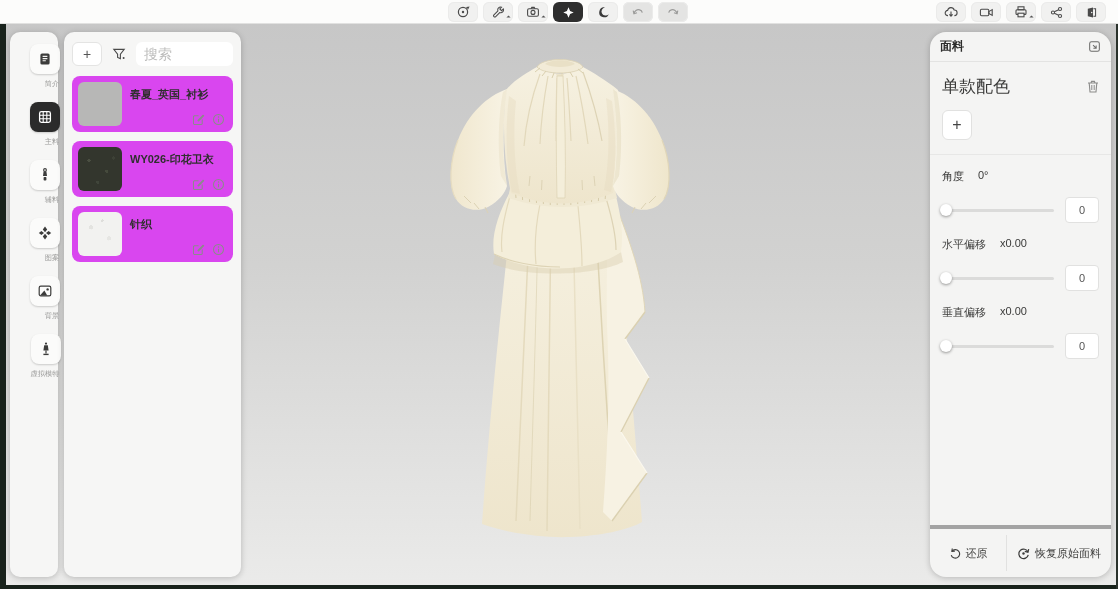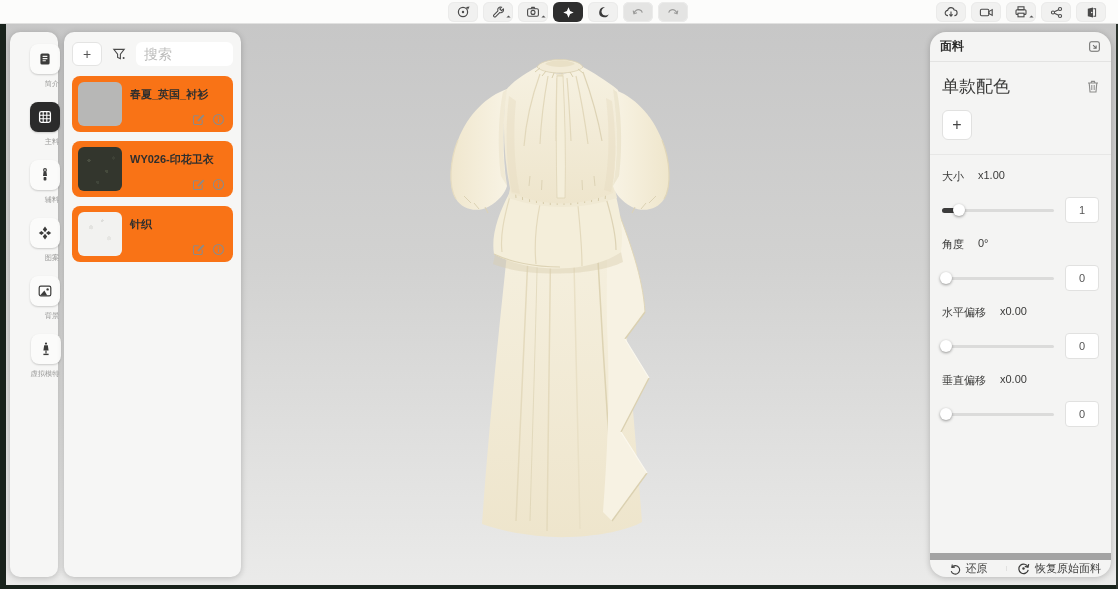--- a/index.html
+++ b/index.html
@@ -43,21 +43,21 @@
   .library { position:absolute; left:64px; top:32px; width:177px; height:545px;
     background:#f6f6f5; border-radius:10px; box-shadow:0 1px 6px rgba(0,0,0,.22); z-index:10; }
   .lib-head { display:flex; align-items:center; gap:6px; padding:10px 8px 10px 8px; }
   .btn-plus { width:30px; height:24px; background:#fff; border:1px solid #e4e4e3; border-radius:6px;
     display:flex; align-items:center; justify-content:center; font-size:14px; color:#555; cursor:pointer; }
   .btn-filter { width:22px; height:24px; display:flex; align-items:center; justify-content:center; cursor:pointer; }
   .search { flex:1; height:24px; background:#fff; border:none; border-radius:6px;
     font-size:14px; padding:0 8px; color:#444; outline:none; min-width:0;
     font-family:"Liberation Sans","DejaVu Sans",sans-serif; }
   .search::placeholder { color:#bdbdbc; }
-  .card { position:relative; margin:0 8px 9px 8px; height:56px; background:#f97316; border-radius:8px; cursor:pointer; }
+  .card { position:relative; margin:0 8px 9px 8px; height:56px; background:#d946ef; border-radius:8px; cursor:pointer; }
   .swatch { position:absolute; left:6px; top:6px; width:44px; height:44px; border-radius:6px; }
   .sw-plain-gray { background:#b7b7b6; }
   .sw-camo-print { background-color:#4c5044;
     background-image:radial-gradient(ellipse 10px 5px at 20% 25%,#20241c 60%,transparent 61%),
       radial-gradient(ellipse 12px 6px at 70% 15%,#7e8471 60%,transparent 61%),
       radial-gradient(ellipse 9px 5px at 45% 50%,#2a2e24 60%,transparent 61%),
       radial-gradient(ellipse 12px 6px at 80% 60%,#6c7260 60%,transparent 61%),
       radial-gradient(ellipse 11px 6px at 25% 75%,#8a907c 60%,transparent 61%),
       radial-gradient(ellipse 10px 5px at 65% 88%,#22261d 60%,transparent 61%); }
   .sw-dark-print { background-color:#33362d;
@@ -93,21 +93,21 @@
   .slider-group { margin-top:14px; }
   .sl-labels { display:flex; gap:14px; font-size:11px; color:#3a3a39; margin-bottom:13px; }
   .sl-row { display:flex; align-items:center; margin-bottom:6px; }
   .track { position:relative; width:112px; height:3px; background:#dbdbda; border-radius:2px; }
   .fill { position:absolute; left:0; top:-1px; height:5px; width:15px; background:#3b3b3b; border-radius:3px; }
   .thumb { position:absolute; top:-5px; width:12px; height:12px; border-radius:50%; background:#fff;
     box-shadow:0 1px 3px rgba(0,0,0,.4); cursor:pointer; }
   .num { width:34px; height:26px; background:#fff; border:1px solid #e1e1e0; border-radius:4px;
     font-size:11px; color:#555; text-align:center; margin-left:auto; outline:none;
     font-family:"Liberation Sans","DejaVu Sans",sans-serif; }
-  .props-foot { height:24px; border-top:7px solid #a3a3a3; display:flex; align-items:stretch; }
+  .props-foot { height:52px; border-top:4px solid #a3a3a3; display:flex; align-items:stretch; }
   .foot-btn { display:flex; align-items:center; justify-content:center; gap:5px;
     font-size:11px; color:#3c3c3b; cursor:pointer; }
   .foot-btn.revert { width:42%; }
   .foot-btn.restore { flex:1; }
   .foot-div { width:1px; background:#e1e1e0; margin:6px 0; }
 </style>
 </head>
 <body>
 
 <div class="frame-left"></div>
@@ -408,33 +408,20 @@
       <span class="lbl">单款配色</span>
       <svg width="12" height="13" viewBox="0 0 12 13">
         <path d="M1,3 H11 M4,3 L4.6,1.4 H7.4 L8,3" fill="none" stroke="#8b8b8a" stroke-width="1.1"></path>
         <path d="M2.2,3 L3,12 H9 L9.8,3" fill="none" stroke="#8b8b8a" stroke-width="1.1"></path>
         <path d="M4.8,5 V10 M7.2,5 V10" stroke="#8b8b8a" stroke-width="1"></path>
       </svg>
     </div>
     <div class="btn-add">+</div>
     <div class="sect-div"></div>
 
-    <div class="slider-group">
-      <div class="sl-labels">
-        <span>大小</span>
-        <span>x1.00</span>
-      </div>
-      <div class="sl-row">
-        <div class="track">
-          <div class="fill"></div>
-          <div class="thumb" style="left:11px"></div>
-        </div>
-        <input class="num" value="1" style="">
-      </div>
-    </div>
 
     <div class="slider-group">
       <div class="sl-labels">
         <span>角度</span>
         <span>0°</span>
       </div>
       <div class="sl-row">
         <div class="track">
           <div class="thumb" style="left:-2px"></div>
         </div>

